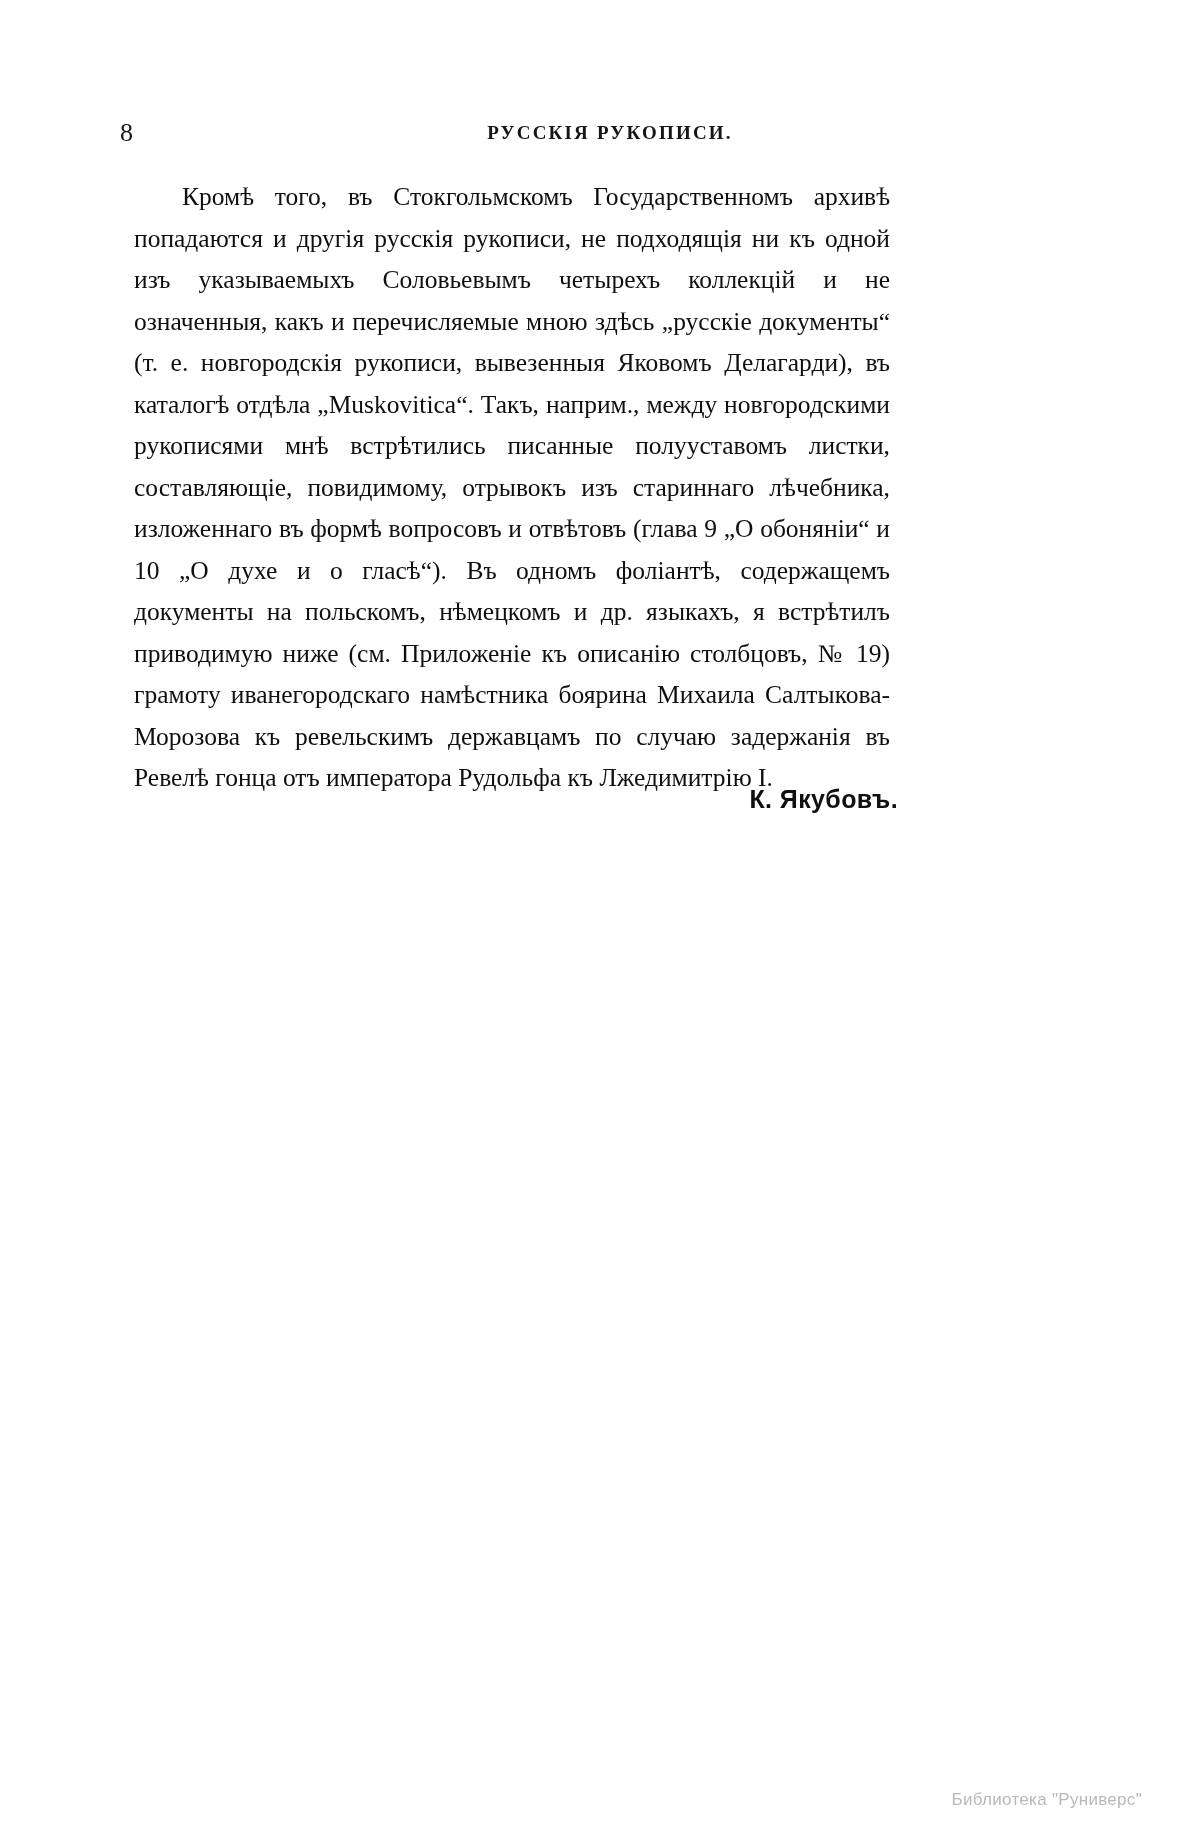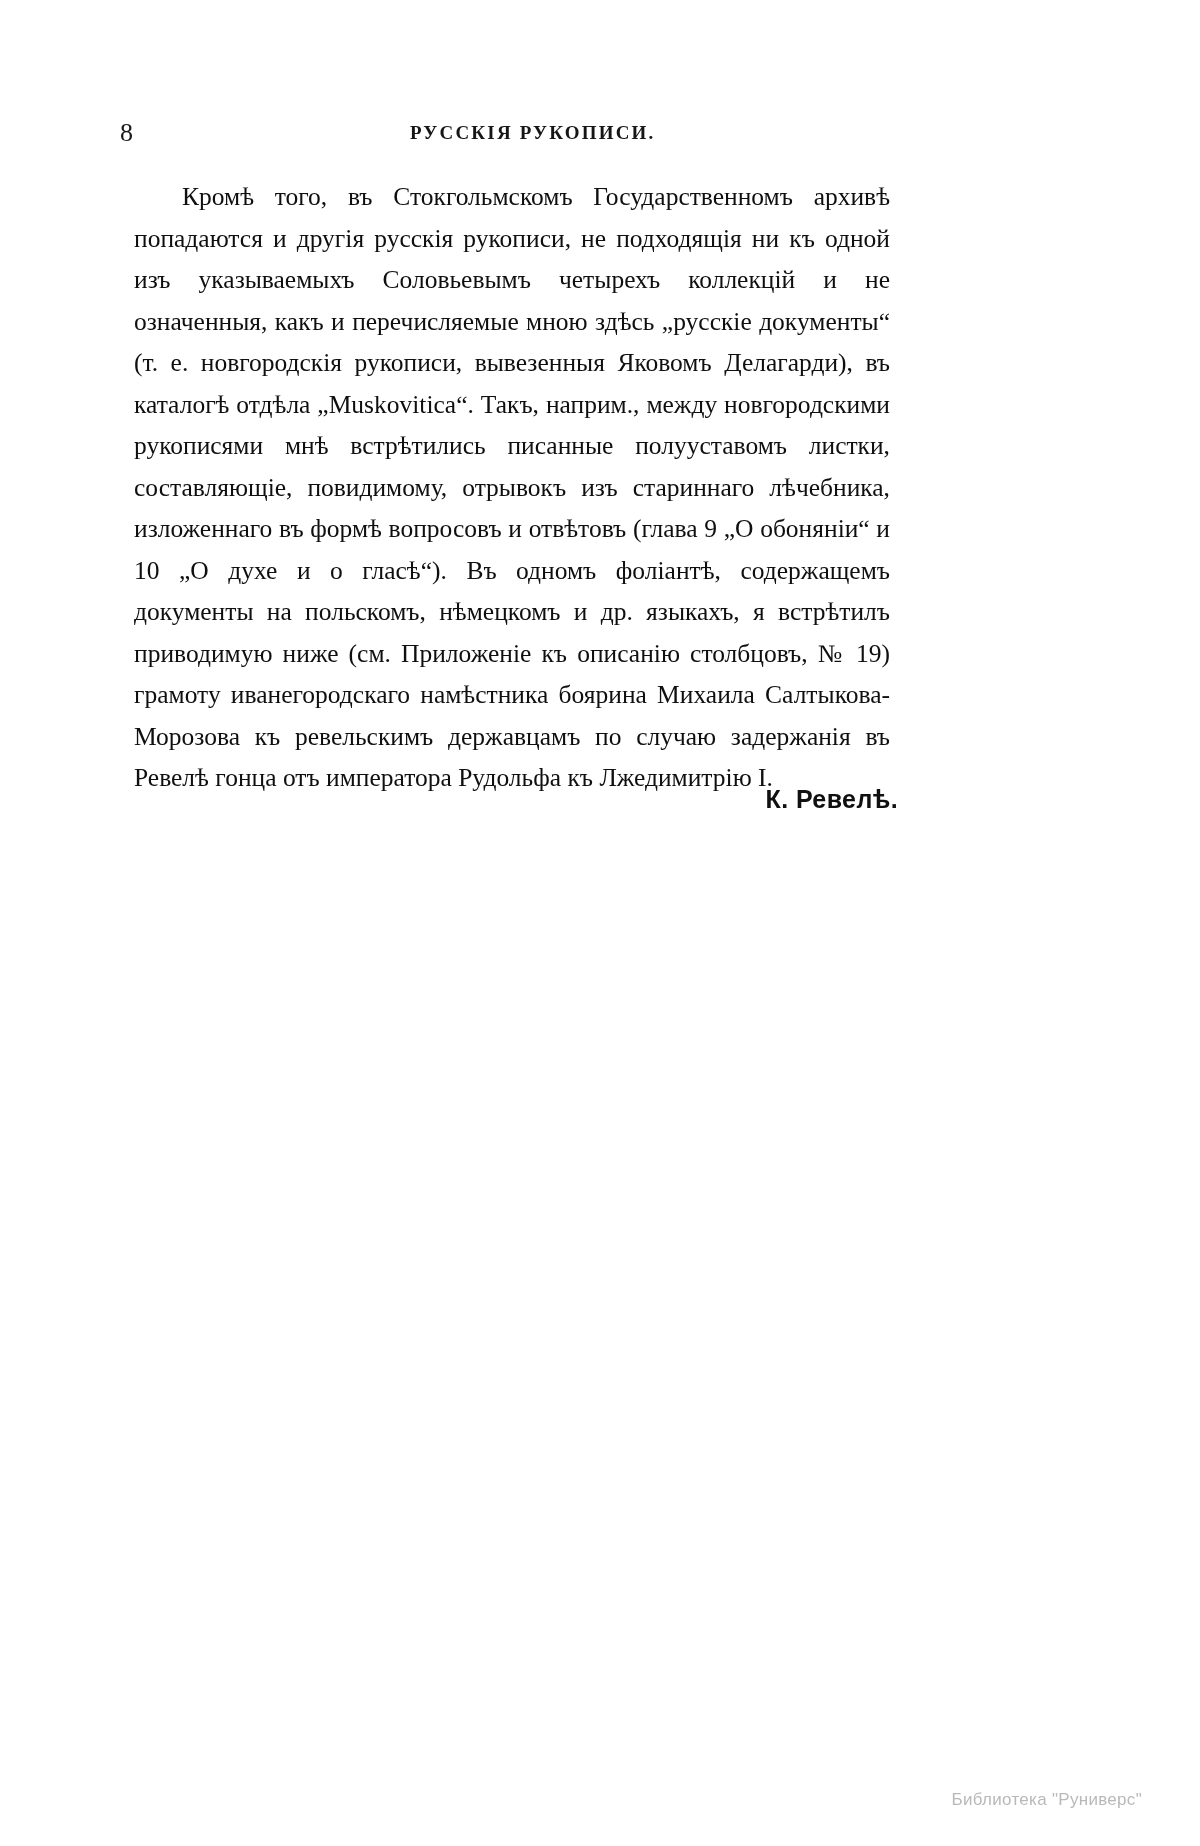--- a/index.html
+++ b/index.html
@@ -35,20 +35,21 @@
     font-family: "Liberation Serif", serif;
     font-size: 26px;
     color: #1a1a1a;
     letter-spacing: 0.5px;
   }
   .running-title {
     position: absolute;
     left: 290px;
     top: 4px;
     width: 400px;
+    text-align: center;
     font-family: "Liberation Serif", serif;
     font-size: 19px;
     font-weight: bold;
     letter-spacing: 2.2px;
     color: #161616;
   }
   .body-text {
     position: absolute;
     top: 168px;
     left: 126px;
@@ -93,17 +94,17 @@
 
   <div class="header">
     <span class="folio">8</span>
     <span class="running-title">РУССКІЯ РУКОПИСИ.</span>
   </div>
 
   <div class="body-text">
     <p>Кромѣ того, въ Стокгольмскомъ Государственномъ архивѣ попадаются и другія русскія рукописи, не подходящія ни къ одной изъ указываемыхъ Соловьевымъ четырехъ коллекцій и не означенныя, какъ и перечисляемые мною здѣсь „русскіе документы“ (т. е. новгородскія рукописи, вывезенныя Яковомъ Делагарди), въ каталогѣ отдѣла „Muskovitica“. Такъ, наприм., между новгородскими рукописями мнѣ встрѣтились писанные полууставомъ листки, составляющіе, повидимому, отрывокъ изъ стариннаго лѣчебника, изложеннаго въ формѣ вопросовъ и отвѣтовъ (глава 9 „О обоняніи“ и 10 „О духе и о гласѣ“). Въ одномъ фоліантѣ, содержащемъ документы на польскомъ, нѣмецкомъ и др. языкахъ, я встрѣтилъ приводимую ниже (см. Приложеніе къ описанію столбцовъ, № 19) грамоту иванегородскаго намѣстника боярина Михаила Салтыкова-Морозова къ ревельскимъ державцамъ по случаю задержанія въ Ревелѣ гонца отъ императора Рудольфа къ Лжедимитрію I.</p>
   </div>
 
-  <div class="signature">К. Ревелѣ.</div>
+  <div class="signature">К. Якубовъ.</div>
 
   <div class="watermark">Библиотека "Руниверс"</div>
 
 </div>
 
 </body></html>

